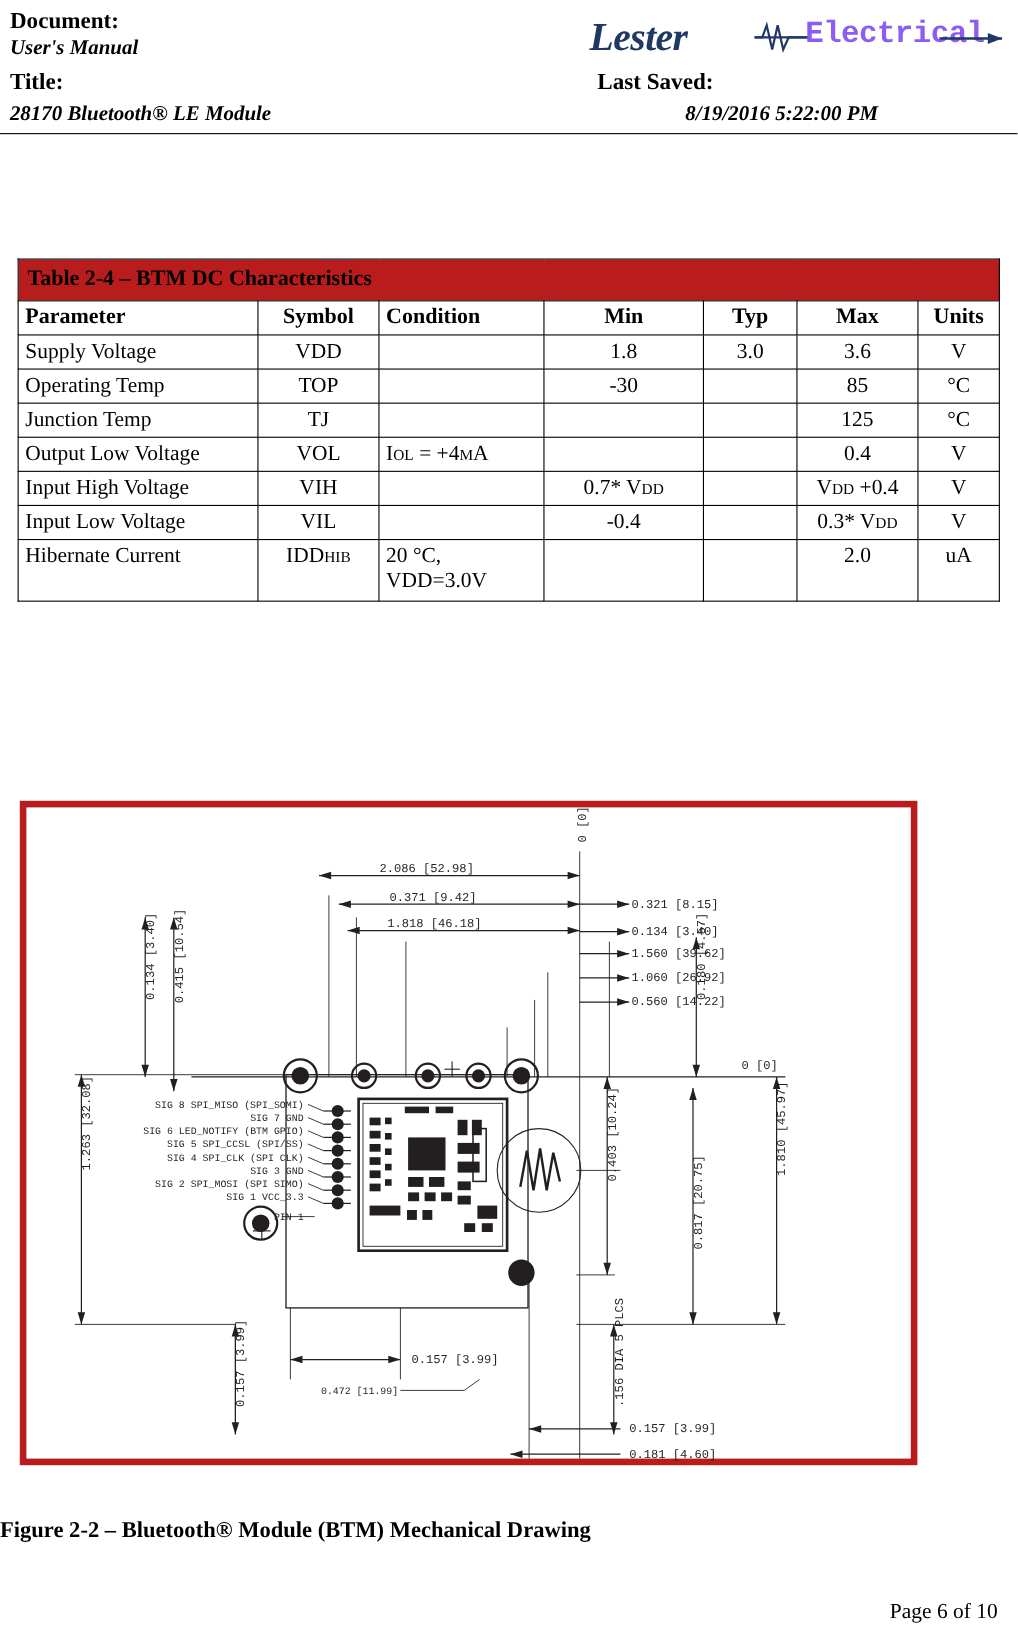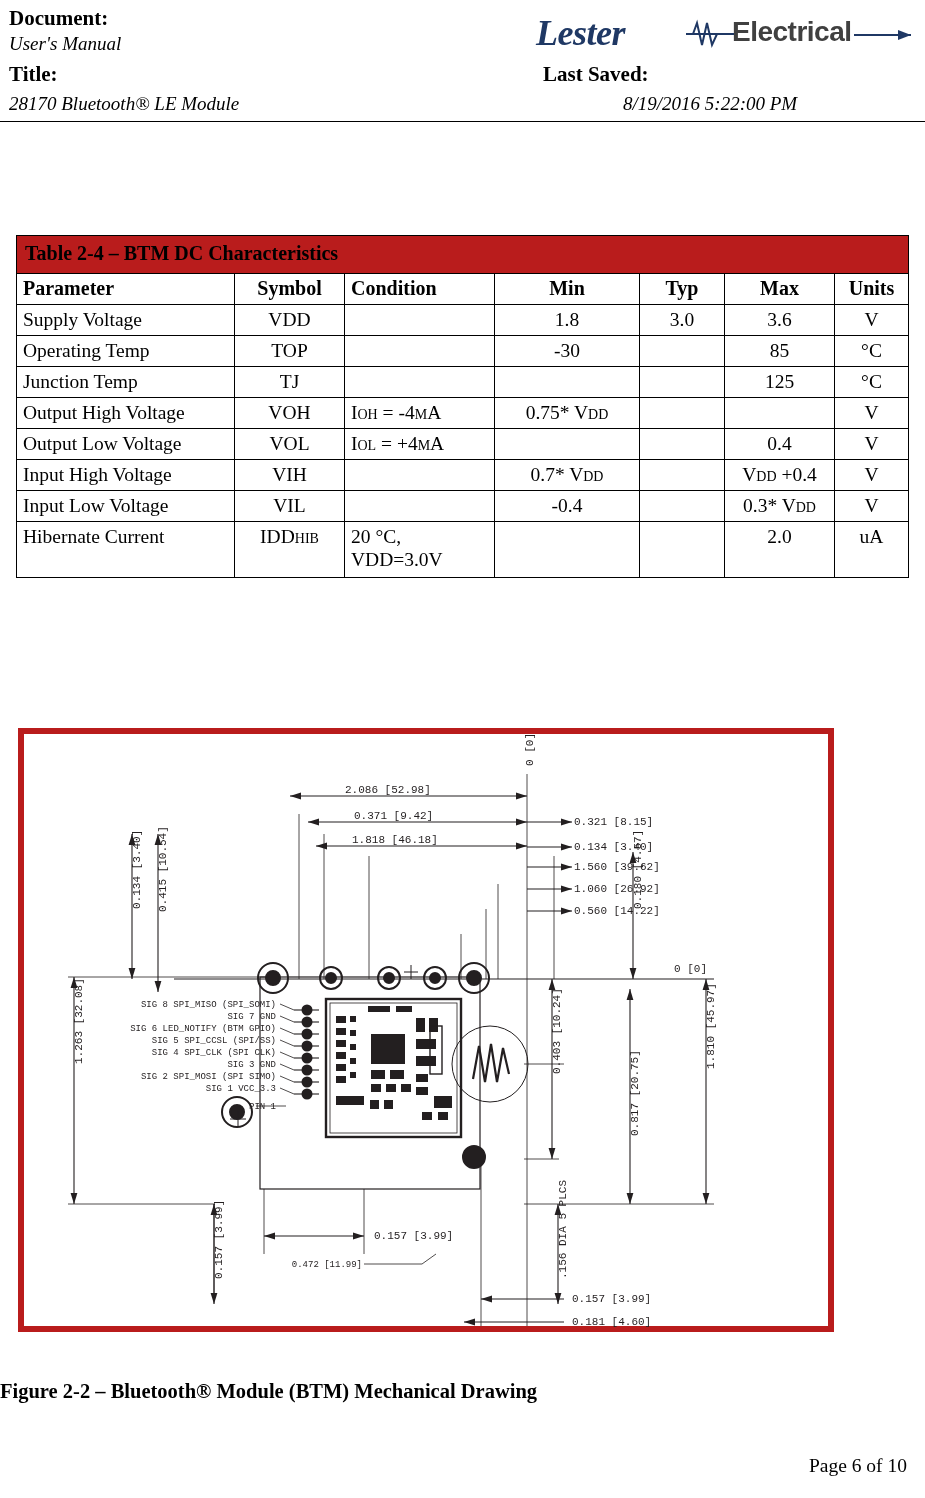--- a/index.html
+++ b/index.html
@@ -36,21 +36,21 @@
     position: absolute;
     font-family: "Liberation Serif", serif;
     font-weight: bold;
     font-size: 21px;
     white-space: nowrap;
   }
   .hdr-value {
     position: absolute;
     font-family: "Liberation Serif", serif;
     font-style: italic;
-    font-weight: normal;
+    font-weight: bold;
     font-size: 19px;
     white-space: nowrap;
   }
   #doc-label { left: 9px;  top: 6px; }
   #doc-value { left: 9px;  top: 33px; }
   #title-label { left: 9px; top: 62px; }
   #title-value { left: 9px; top: 93px; }
   #saved-label { left: 543px; top: 62px; }
   #saved-value { left: 623px; top: 93px; }
 
@@ -70,24 +70,24 @@
     font-style: italic;
     font-weight: bold;
     font-size: 36px;
     color: #1f3864;
     letter-spacing: -0.5px;
   }
   .logo-electrical {
     position: absolute;
     left: 196px;
     top: 6px;
-    font-family: Liberation Sans, sans-serif;
+    font-family: Liberation Mono, monospace;
     font-weight: bold;
     font-size: 28px;
-    color: #404040;
+    color: #8b5cf6;
     letter-spacing: -0.5px;
   }
 
   
   .h2 {
     position: absolute;
     font-family: "Liberation Sans", sans-serif;
     font-weight: bold;
     font-size: 20px;
     white-space: nowrap;
@@ -260,29 +260,20 @@
       <tr>
         <td class="left">Junction Temp</td>
         <td><span class="sc">T</span><span class="sc">J</span></td>
         <td class="left sc"></td>
         <td class="sc"></td>
         <td></td>
         <td>125</td>
         <td>°C</td>
       </tr>
 
-      <tr>
-        <td class="left">Output High Voltage</td>
-        <td><span class="sc">V</span><span class="sc">OH</span></td>
-        <td class="left sc">Ioh = -4mA</td>
-        <td class="sc">0.75* Vdd</td>
-        <td></td>
-        <td></td>
-        <td>V</td>
-      </tr>
 
       <tr>
         <td class="left">Output Low Voltage</td>
         <td><span class="sc">V</span><span class="sc">OL</span></td>
         <td class="left sc">Iol = +4mA</td>
         <td class="sc"></td>
         <td></td>
         <td>0.4</td>
         <td>V</td>
       </tr>

